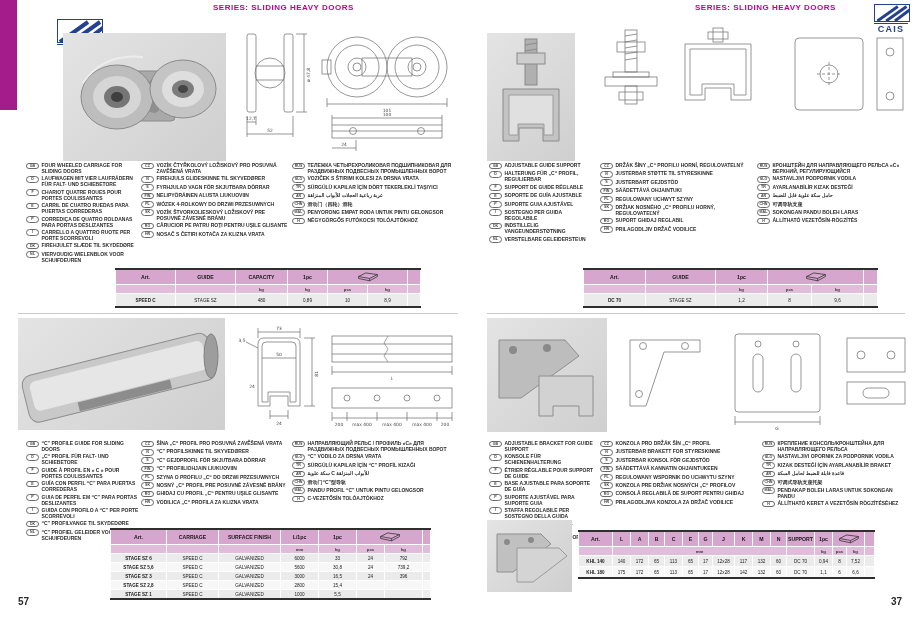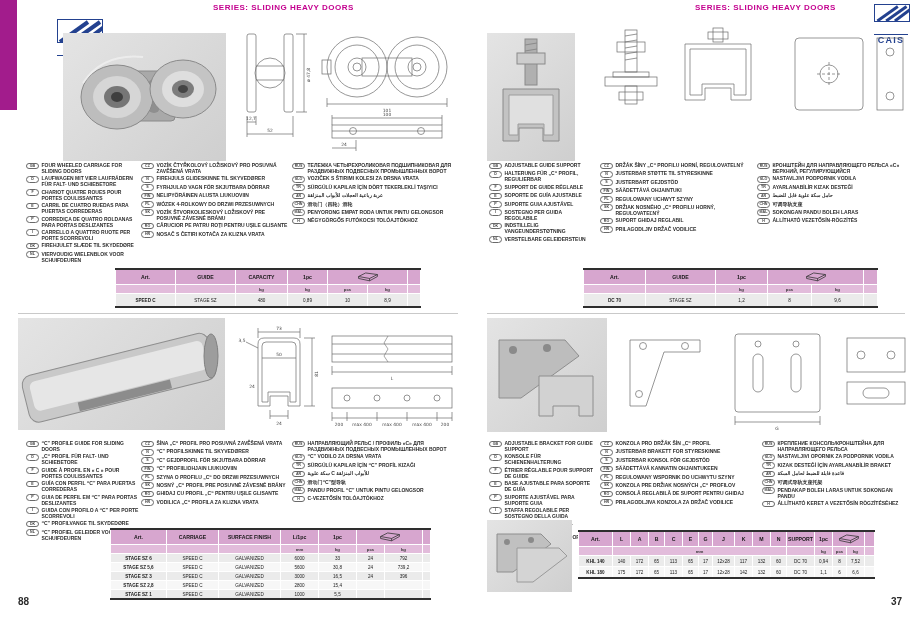--- a/index.html
+++ b/index.html
@@ -2,21 +2,21 @@
 <html><head>
 <meta charset="utf-8">
 <style>
   html,body{margin:0;padding:0;background:#fff;}
   #canvas{position:relative;width:916px;height:623px;background:#fff;overflow:hidden;
           font-family:"Liberation Sans",sans-serif;color:#303030;}
   .accent-bar{position:absolute;top:0;width:17px;height:110px;}
   .series-header{position:absolute;top:3px;font-size:8px;font-weight:bold;color:#c4008f;letter-spacing:.5px;white-space:nowrap;}
   .logo{position:absolute;display:flex;flex-direction:column;align-items:flex-start;}
   .flag{border:1px solid #23418f;background:#fff;display:block;}
-  .logo-word{color:#23418f;font-weight:bold;letter-spacing:1.2px;line-height:1;margin-top:12px;border-top:1px solid #23418f;padding-top:1px;}
+  .logo-word{color:#23418f;font-weight:bold;letter-spacing:1.2px;line-height:1;margin-top:1px;border-top:1px solid #23418f;padding-top:1px;}
   .photo{position:absolute;background:linear-gradient(135deg,#e4e4e4,#cfcfcf);overflow:hidden;}
   .drawing{position:absolute;}
   svg text{font-family:"DejaVu Sans",sans-serif;fill:#444;}
   .dim{font-size:4.4px;}
   .desc{position:absolute;display:flex;flex-direction:column;gap:1.2px;}
   .ditem{display:flex;align-items:flex-start;}
   .lang{flex:0 0 auto;border:.6px solid #6a6a6a;border-radius:5px;font-size:3.6px;line-height:4.6px;
         padding:0 1.5px;margin:.6px 2.5px 0 0;color:#444;min-width:8px;text-align:center;font-weight:bold;}
   .dtext{font-size:5px;line-height:6.1px;color:#2d2d2d;font-weight:600;text-transform:uppercase;}
   .tablebox{position:absolute;}
@@ -509,21 +509,21 @@
             <td style="height: 8px;">1000</td>
             <td style="height: 8px;">5,5</td>
             <td style="height: 8px;"></td>
             <td style="height: 8px;"></td>
             <td style="height: 8px;"></td>
           </tr>
         </tbody>
       </table>
     </div>
 
-  <div class="page-number" style="left:18px;top:596px;">88</div>
+  <div class="page-number" style="left:18px;top:596px;">57</div>
 
   <div class="series-header" style="left:695px;">SERIES: SLIDING HEAVY DOORS</div>
 
   <div class="logo" style="left:874px;top:4px;">
     <svg class="flag" width="34" height="16" viewBox="0 0 44 22">
       <rect x="0" y="0" width="44" height="22" fill="#fff"></rect>
       <line x1="2" y1="22" x2="30" y2="2" stroke="#23418f" stroke-width="4"></line>
       <line x1="14" y1="22" x2="42" y2="2" stroke="#23418f" stroke-width="4"></line>
       <line x1="26" y1="22" x2="50" y2="4" stroke="#23418f" stroke-width="4"></line>
     </svg>

